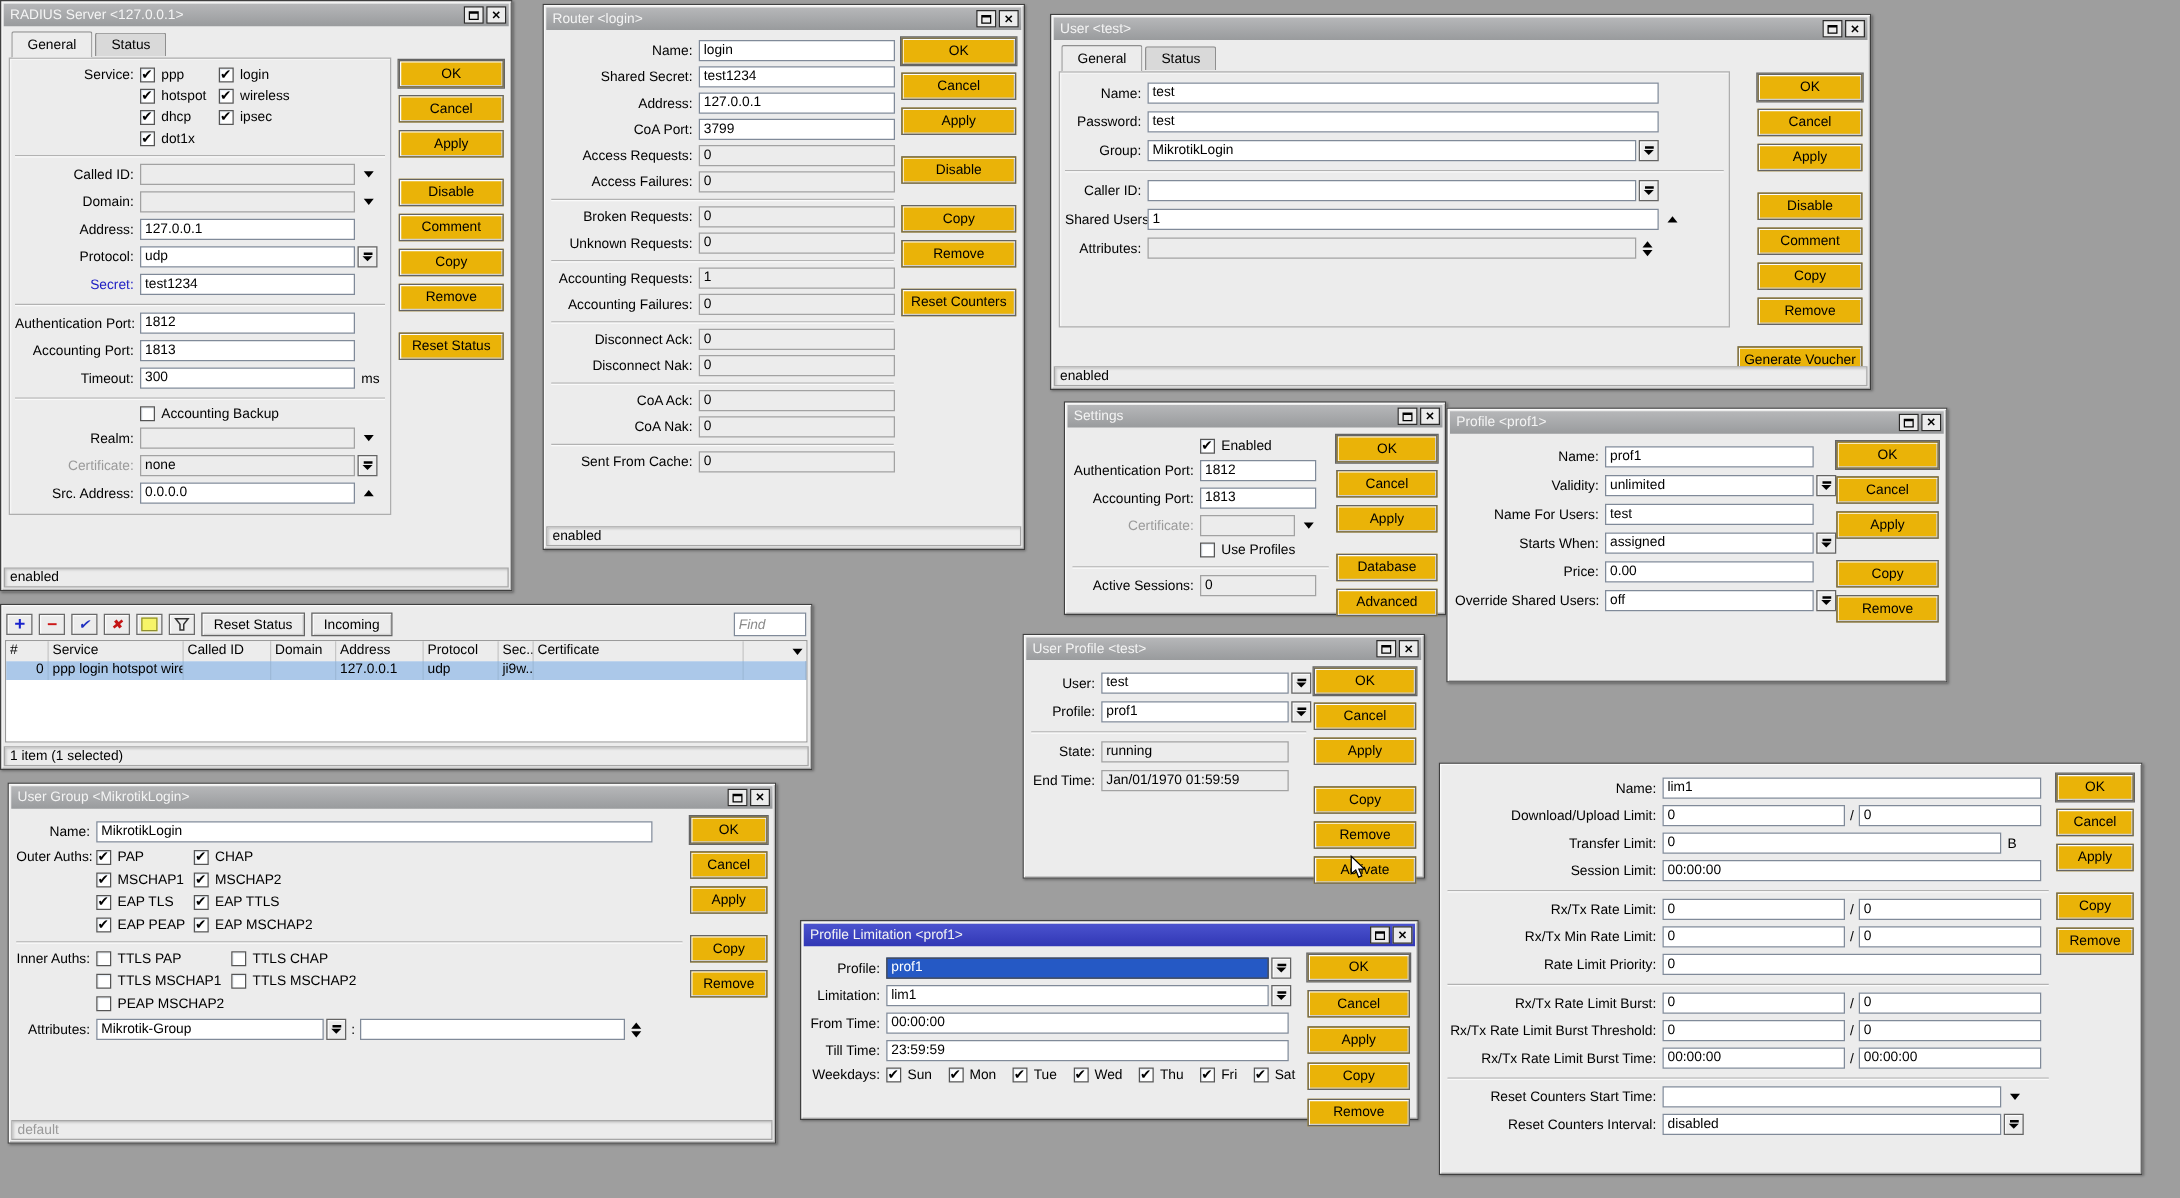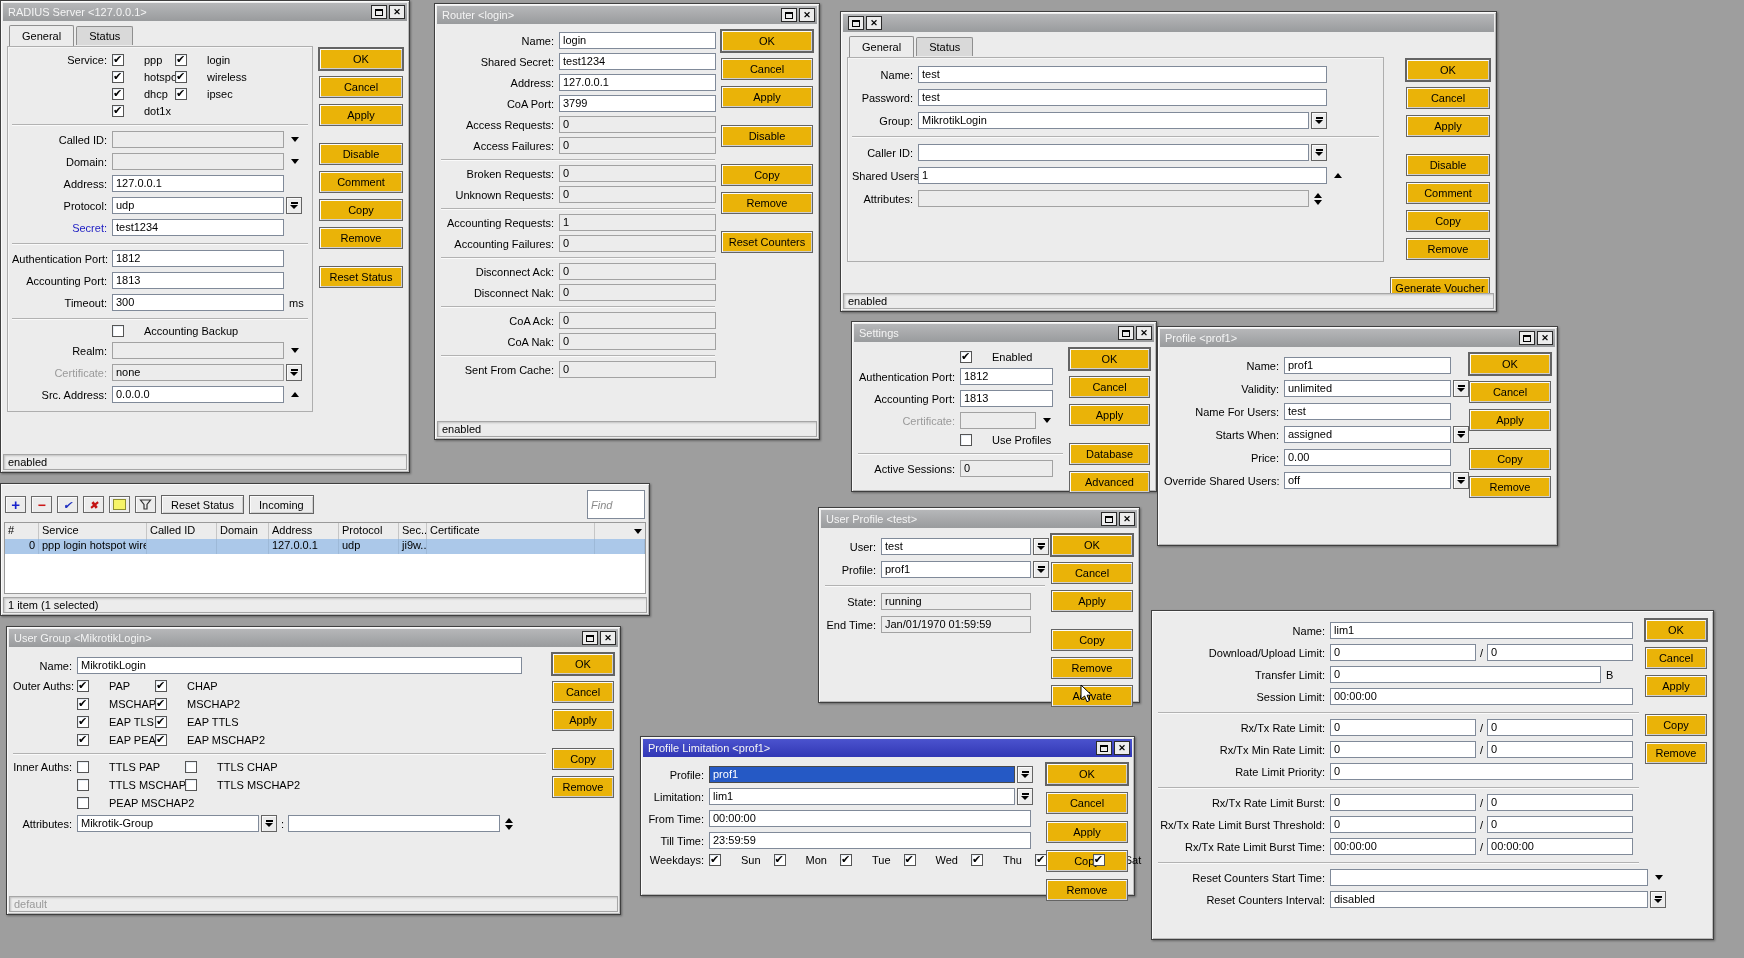--- a/index.html
+++ b/index.html
@@ -25,21 +25,21 @@
 .lbl.blue{color:#1d1dc3}
 .lbl.muted{color:#9a9a9a}
 .fld{flex:none;height:17px;border:1px solid #808a99;background:#fff;padding:0 3px;line-height:15px;white-space:nowrap;overflow:hidden}
 .fld.dis{background:#ececec;border-color:#a2a2a2}
 .fld.sel{background:#2559c5;color:#fff;border-color:#4a4a4a}
 .suffix{margin-left:5px}
 .slash{margin:0 4px}
 .sep{height:2px;border-top:1px solid #b2b2b2;border-bottom:1px solid #fafafa;margin:7px 0 2px}
 .cbx{flex:none;width:12px;height:12px;border:1px solid #555;background:#fff;position:relative;box-shadow:inset 1px 1px 0 #e8eef5}
 .cbx.on::after{content:"✔";position:absolute;left:0;top:-2px;font-size:11px;color:#000}
-.cbl{margin-left:20px;white-space:nowrap}
+.cbl{margin-left:5px;white-space:nowrap}
 .cbc{display:flex;align-items:center;flex:none}
 .arrd{width:0;height:0;border-left:4px solid transparent;border-right:4px solid transparent;border-top:5px solid #000;margin-left:7px;flex:none}
 .arru{width:0;height:0;border-left:4px solid transparent;border-right:4px solid transparent;border-bottom:5px solid #000;margin-left:7px;flex:none}
 .dlb{flex:none;width:16px;height:17px;margin-left:2px;border:1px solid #646464;background:#ececec;display:flex;flex-direction:column;align-items:center;justify-content:center;box-shadow:inset 1px 1px 0 #fbfbfb}
 .dlb .b{width:7px;height:2px;background:#000;margin-bottom:1px}
 .dlb .t{width:0;height:0;border-left:4px solid transparent;border-right:4px solid transparent;border-top:4px solid #000}
 .spin{flex:none;margin-left:5px;display:flex;flex-direction:column;gap:2px;align-items:center}
 .spin .u{width:0;height:0;border-left:4px solid transparent;border-right:4px solid transparent;border-bottom:5px solid #000}
 .spin .d{width:0;height:0;border-left:4px solid transparent;border-right:4px solid transparent;border-top:5px solid #000}
 .sbar{flex:none;height:16px;margin-top:3px;border:1px solid #a6a6a6;background:#ececec;box-shadow:inset 1px 1px 2px rgba(0,0,0,.18);display:flex;align-items:center;padding:0 4px}
@@ -51,31 +51,31 @@
 #w-rs .lbl{width:100px}#w-rs .fld{width:172px}#w-rs .cbc1{width:63px}
 #w-rt .lbl{width:118px}#w-rt .fld{width:157px}#w-rt .bcol{width:92px}#w-rt .row{margin-top:4px}#w-rt .sep{margin:5px 0 1px}
 #w-us .lbl{width:66px}#w-us .fld{width:409px}#w-us .fld.combo{width:391px}#w-us .row{margin-top:6px}
 #w-us .bcol{width:100px}#w-us .btn{width:84px;margin-left:auto}#w-us .btn.wide{width:100px}
 #w-st .lbl{width:102px}#w-st .fld{width:93px}#w-st .fld.short{width:76px}#w-st .bcol{width:81px}
 #w-pf .lbl{width:120px}#w-pf .fld{width:167px}#w-pf .bcol{width:82px}#w-pf .row{margin-top:6px}
 #w-up .lbl{width:56px}#w-up .fld{width:150px}#w-up .bcol{width:82px}#w-up .row{margin-top:6px}
 #w-ug .lbl{width:64px}#w-ug .fld.name{width:445px}#w-ug .fld.attr1{width:182px}#w-ug .fld.attr2{width:212px}
 #w-ug .bcol{width:62px}#w-ug .cbc1{width:78px}#w-ug .row{margin-top:6px}
 #w-pl .lbl{width:62px}#w-pl .fld{width:322px}#w-pl .fld.combo{width:306px}#w-pl .bcol{width:82px}#w-pl .bcol{gap:7px}
-#w-lm .lbl{width:172px}#w-lm .fld.half{width:146px}#w-lm .fld.wide{width:303px}#w-lm .fld.med{width:271px}#w-lm .fld.rst{width:318px}#w-lm .bcol{width:62px}
+#w-lm .lbl{width:172px}#w-lm .fld.half{width:146px}#w-lm .fld.wide{width:303px}#w-lm .fld.med{width:271px}#w-lm .fld.rst{width:271px}#w-lm .bcol{width:62px}
 
 #w-rl .toolbar{flex:none;display:flex;align-items:center;gap:5px;padding:4px 2px 3px}
 .ti{flex:none;width:21px;height:17px;border:1px solid #6a6a6a;background:#ececec;display:flex;align-items:center;justify-content:center;box-shadow:inset 1px 1px 0 #fbfbfb}
 .ico-plus::before{content:"+";color:#1822cc;font-weight:bold;font-size:15px;line-height:1}
 .ico-minus::before{content:"−";color:#cc1818;font-weight:bold;font-size:14px;line-height:1}
 .ico-check::before{content:"✔";color:#2030c0;font-size:11px;line-height:1}
 .ico-x::before{content:"✖";color:#c41414;font-size:11px;line-height:1}
 .ico-note{width:13px;height:11px;background:#f6f468;border:1px solid #8f8f2f}
 .tbtn{height:19px;padding:0 9px;border:1px solid #646464;background:#ececec;display:flex;align-items:center;box-shadow:inset 1px 1px 0 #fbfbfb,inset -1px -1px 0 #cfcfcf}
-.find{margin-left:auto;width:58px;height:29px;border:1px solid #808a99;background:#fff;color:#8a8a8a;font-style:italic;display:flex;align-items:center;padding:0 3px}
+.find{margin-left:auto;width:58px;height:19px;border:1px solid #808a99;background:#fff;color:#8a8a8a;font-style:italic;display:flex;align-items:center;padding:0 3px}
 .tablewrap{flex:1;display:flex;flex-direction:column;border:1px solid #9a9a9a;background:#fff;margin:0 1px;min-height:0}
 .thead{display:flex;flex:none;background:#ececec}
 .tc{flex:none;padding:1px 3px;border-right:1px solid #c6c6c6;height:16px;white-space:nowrap;overflow:hidden}
 .c0{width:34px}.c1{width:108px}.c2{width:70px}.c3{width:52px}.c4{width:70px}.c5{width:60px}.c6{width:28px}.c7{width:168px}
 .c8{flex:1;display:flex;align-items:center;justify-content:flex-end;border-right:none}
 .trow{display:flex;flex:none;background:#abc8e9}
 .trow .tc{border-right:1px solid #9db9d8;height:15px;padding-top:0}
 .trow .c0{text-align:right}
 .tfill{flex:1;background:#fff}
 #cursor{position:absolute;left:1080px;top:684px;z-index:999;pointer-events:none}
@@ -306,20 +306,21 @@
       <div class="btn">Remove</div>
       <div class="bgap"></div>
       <div class="btn">Reset Counters</div>
     </div>
   </div>
   <div class="sbar">enabled</div>
 </div>
 
 <div class="win" id="w-us" style="left:840px;top:11px;width:657px;height:301px">
   <div class="tbar">
+    <span class="ttl">User &lt;test&gt;</span>
     <span class="wbtn">
         <i class="maxg"></i>
       </span>
     <span class="wbtn closg"></span>
   </div>
   <div class="tabs">
     <span class="tab active">General</span>
     <span class="tab">Status</span>
   </div>
   <div class="content tabbed">

